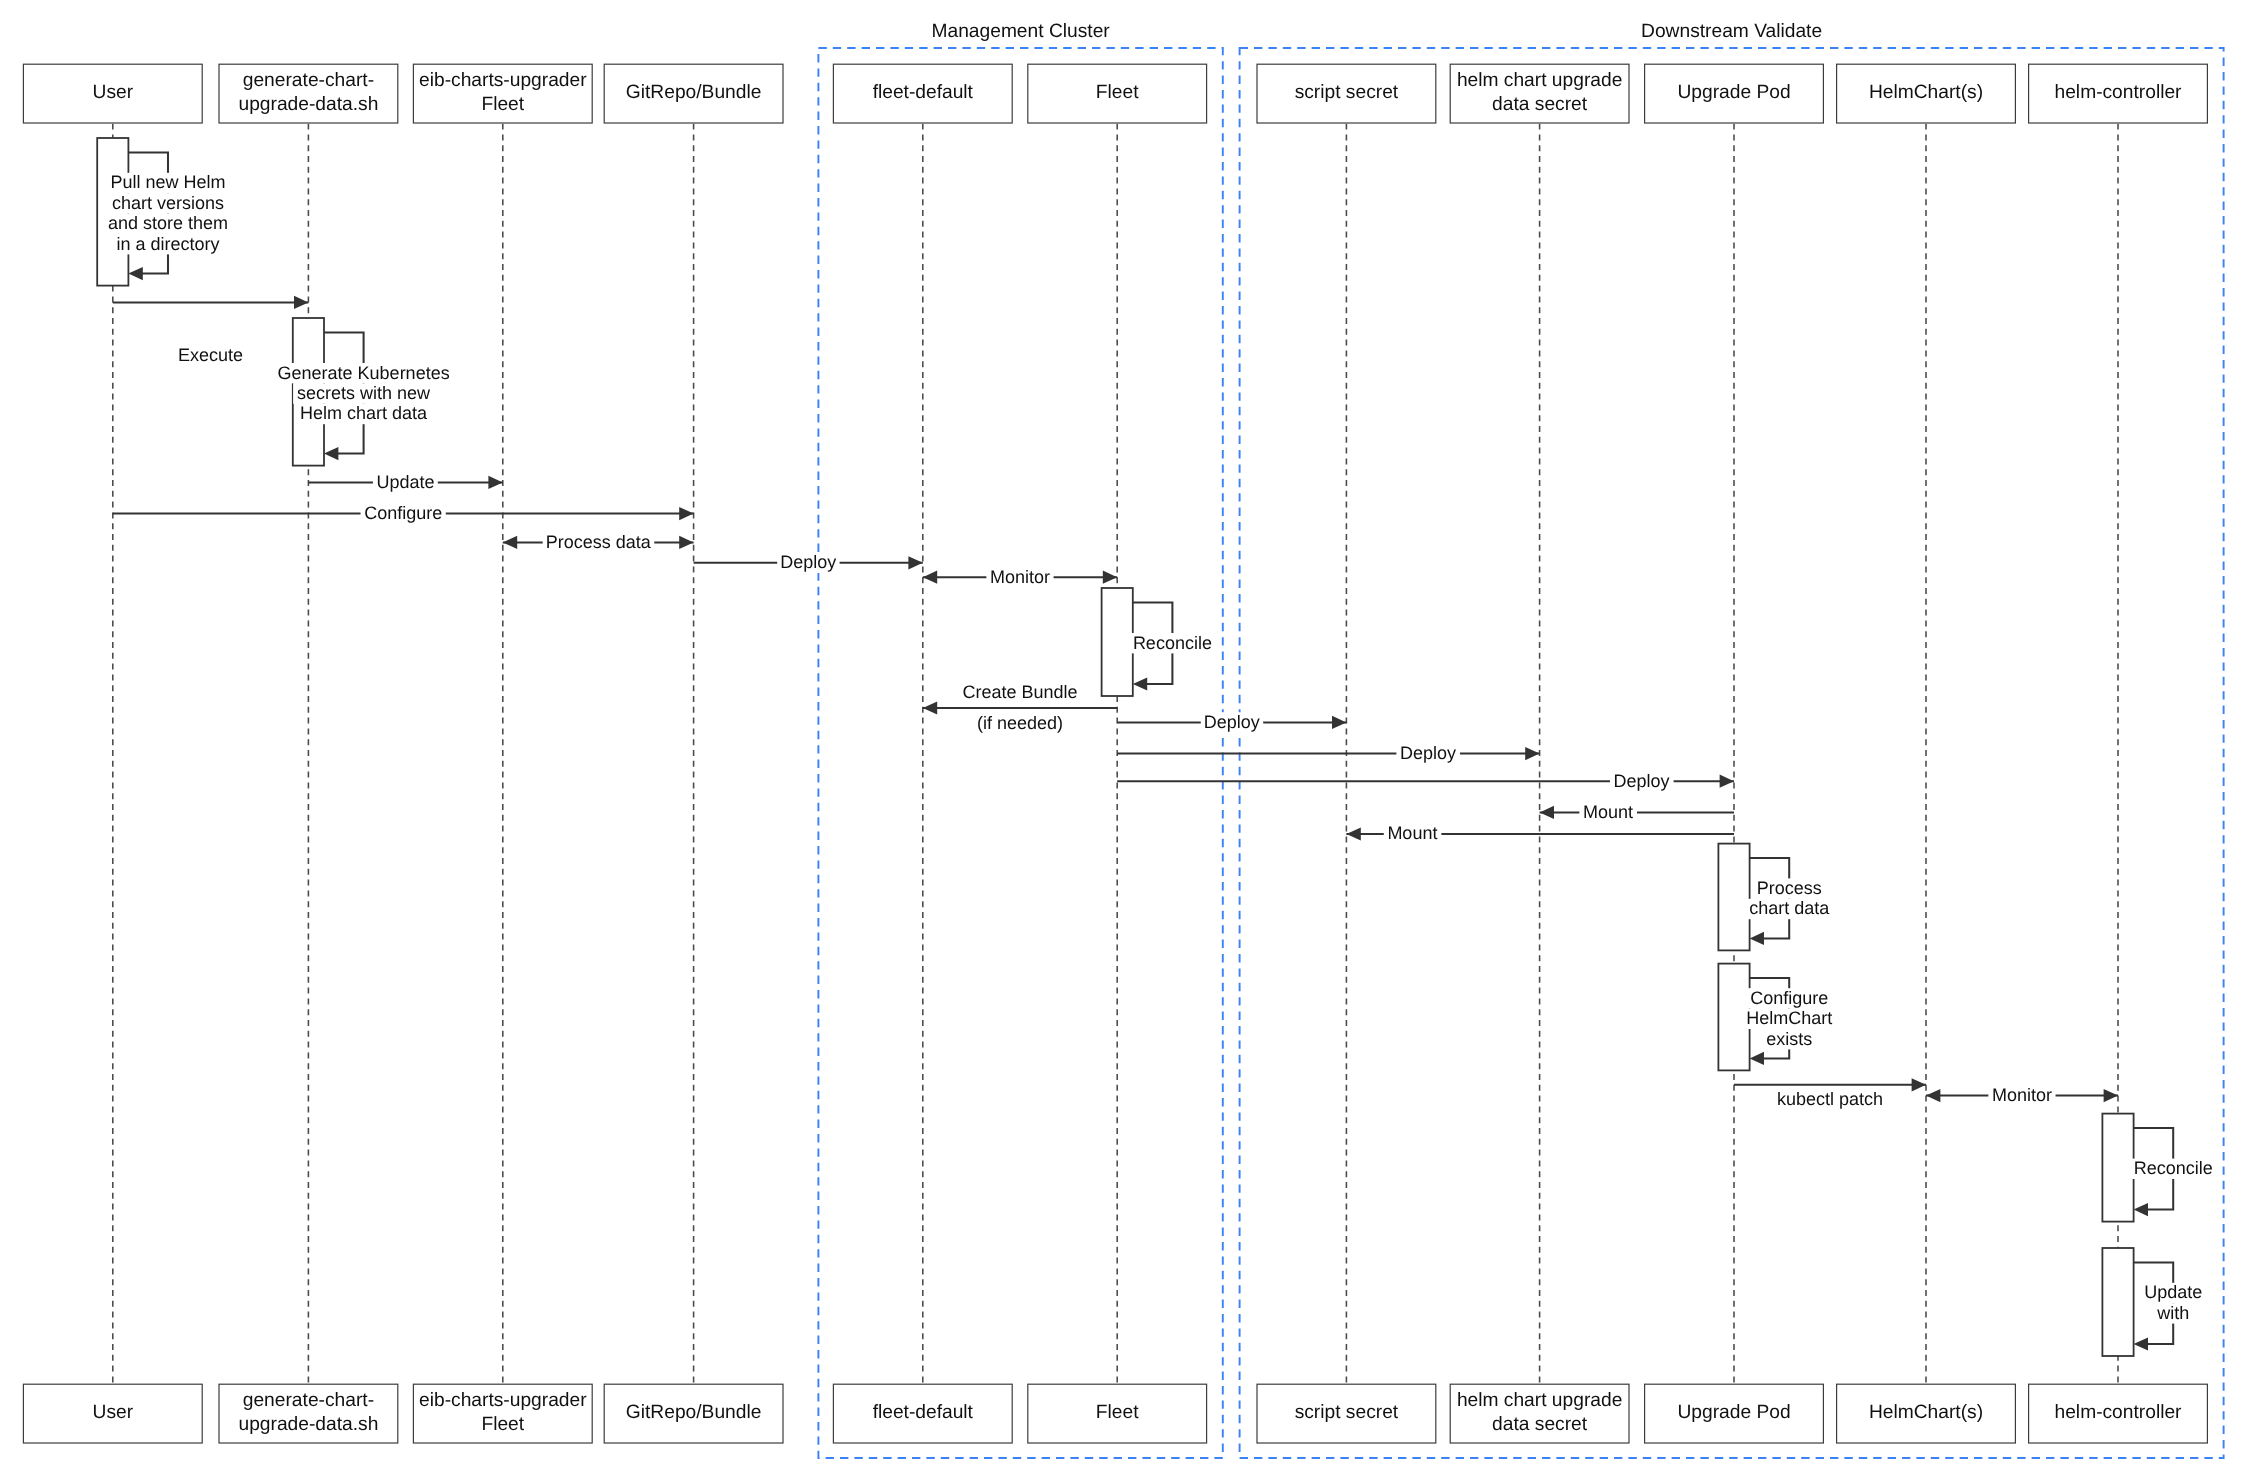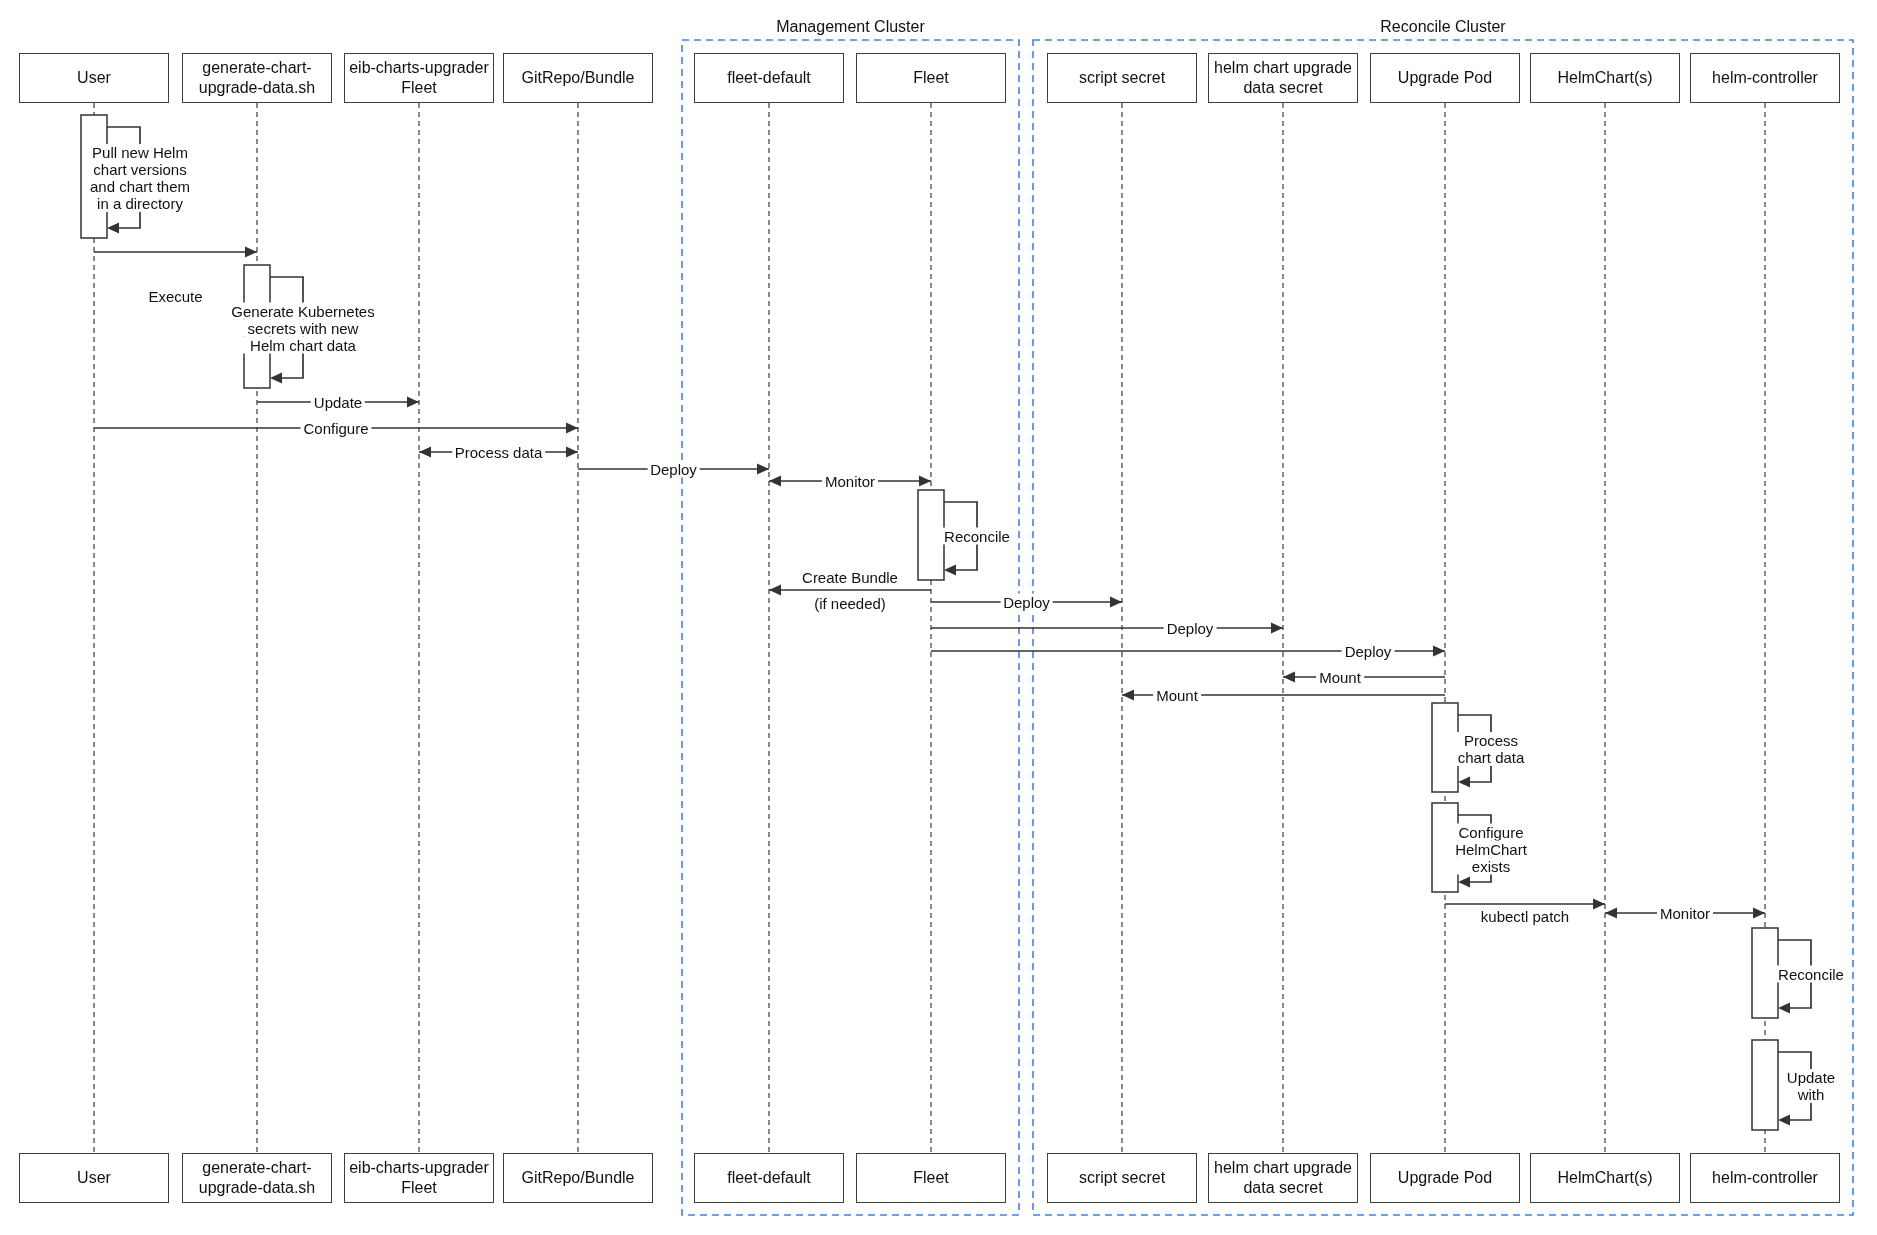--- a/index.html
+++ b/index.html
@@ -4,21 +4,21 @@
 <style>
   html,body{margin:0;padding:0;background:#fff;}
   .diagram{position:relative;width:1877px;height:1235px;background:#ffffff;
            font-family:"Liberation Sans",sans-serif;overflow:hidden;}
   .diagram svg{position:absolute;left:0;top:0;width:1877px;height:1235px;}
   .text-layer{position:absolute;left:0;top:0;width:1877px;height:1235px;}
   .actor{position:absolute;box-sizing:border-box;background:#fff;border:1.7px solid #3d3d3d;
          display:flex;flex-direction:column;align-items:center;justify-content:center;
          font-size:16px;line-height:20px;color:#111;text-align:center;white-space:nowrap;}
   .frame-label{position:absolute;transform:translateX(-50%);font-size:16px;color:#111;white-space:nowrap;}
-  .msg{position:absolute;transform:translate(-50%,-50%);display:flex;flex-direction:column;
+  .msg{position:absolute;transform:translate(-50%,-50%);display:flex;flex-direction:column;align-items:center;
        font-size:15px;line-height:17px;color:#111;text-align:center;white-space:nowrap;}
   .msg .row{background:#fff;padding:0 3px;}
   .msg.straddle{gap:9px;}
   .msg.straddle .row{background:transparent;padding:0 1px;}
 </style>
 </head>
 <body>
 
 <div class="diagram">
   <svg viewBox="0 0 1877 1235">
@@ -83,21 +83,21 @@
       <polygon points="1605,913 1617,907.5 1617,918.5" fill="#333333"></polygon>
       <rect x="1752" y="928" width="26" height="90" fill="#ffffff" stroke="#333333" stroke-width="1.5"></rect>
       <path d="M 1778 940 H 1811 V 1008 H 1789" fill="none" stroke="#333333" stroke-width="1.7"></path>
       <polygon points="1778,1008 1790,1002.5 1790,1013.5" fill="#333333"></polygon>
       <rect x="1752" y="1040" width="26" height="90" fill="#ffffff" stroke="#333333" stroke-width="1.5"></rect>
       <path d="M 1778 1052 H 1811 V 1120 H 1789" fill="none" stroke="#333333" stroke-width="1.7"></path>
       <polygon points="1778,1120 1790,1114.5 1790,1125.5" fill="#333333"></polygon>
     </svg>
   <div class="text-layer">
       <div class="frame-label" style="left: 850.5px; top: 18px;">Management Cluster</div>
-      <div class="frame-label" style="left: 1443px; top: 18px;">Reconcile Cluster</div>
+      <div class="frame-label" style="left: 1443px; top: 18px;">Downstream Validate</div>
       <div class="actor" style="left: 19px; top: 53px; width: 150px; height: 50px;">
         <div>User</div>
       </div>
       <div class="actor" style="left: 19px; top: 1153px; width: 150px; height: 50px;">
         <div>User</div>
       </div>
       <div class="actor" style="left: 182px; top: 53px; width: 150px; height: 50px;">
         <div>generate-chart-</div>
         <div>upgrade-data.sh</div>
       </div>
@@ -159,21 +159,21 @@
       </div>
       <div class="actor" style="left: 1690px; top: 53px; width: 150px; height: 50px;">
         <div>helm-controller</div>
       </div>
       <div class="actor" style="left: 1690px; top: 1153px; width: 150px; height: 50px;">
         <div>helm-controller</div>
       </div>
       <div class="msg" style="left: 140px; top: 177.5px;">
         <div class="row">Pull new Helm</div>
         <div class="row">chart versions</div>
-        <div class="row">and chart them</div>
+        <div class="row">and store them</div>
         <div class="row">in a directory</div>
       </div>
       <div class="msg" style="left: 175.5px; top: 252px; margin-top: 44px;">
         <div class="row">Execute</div>
       </div>
       <div class="msg" style="left: 303px; top: 327.5px;">
         <div class="row">Generate Kubernetes</div>
         <div class="row">secrets with new</div>
         <div class="row">Helm chart data</div>
       </div>

